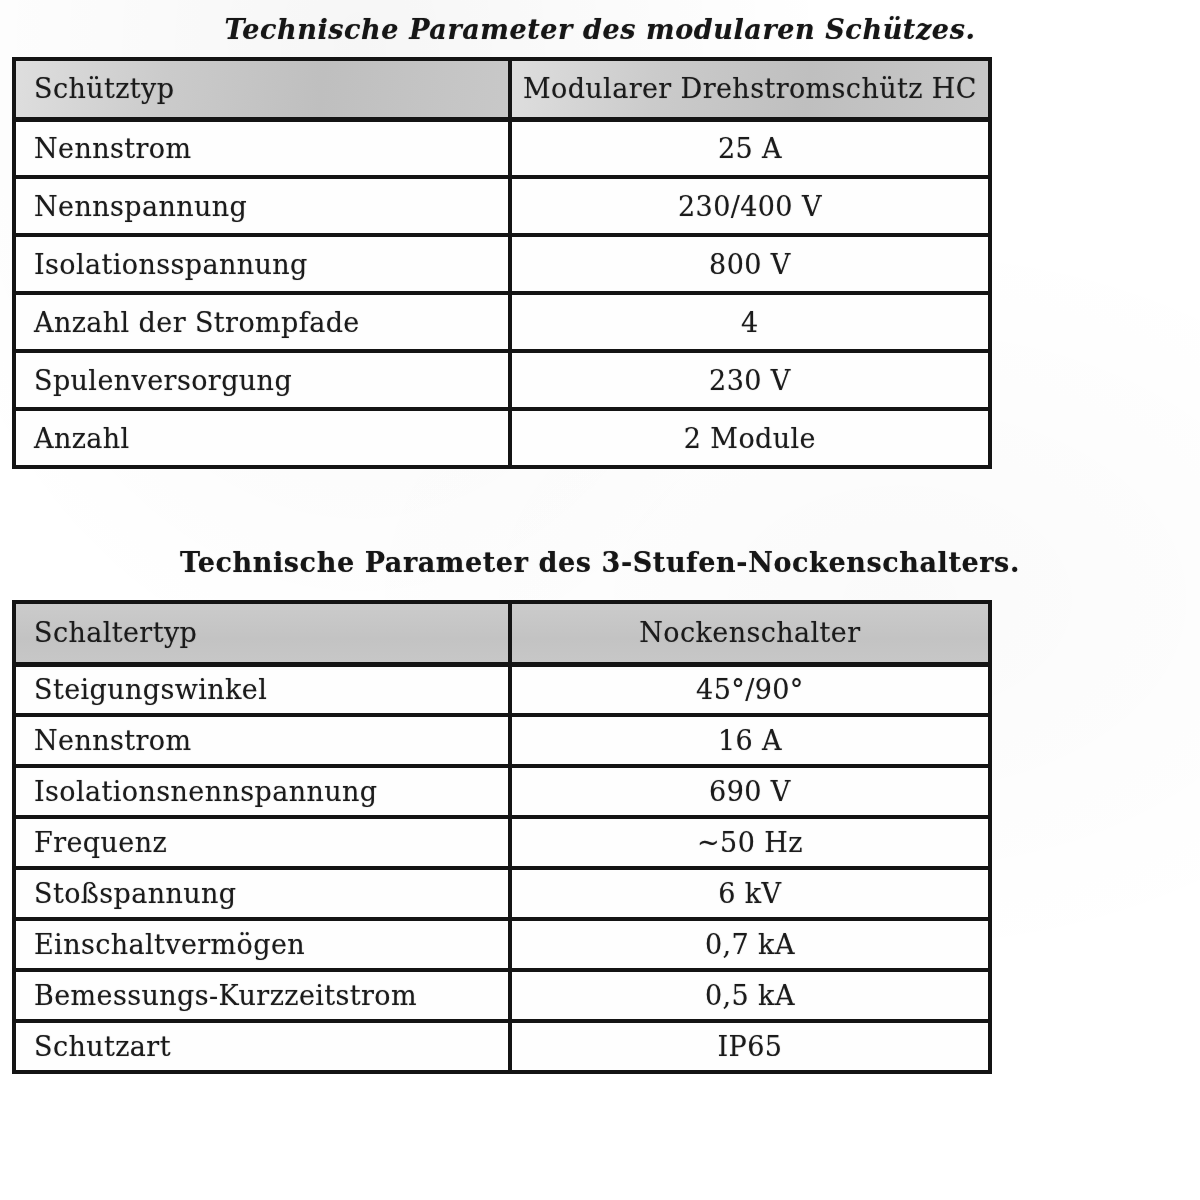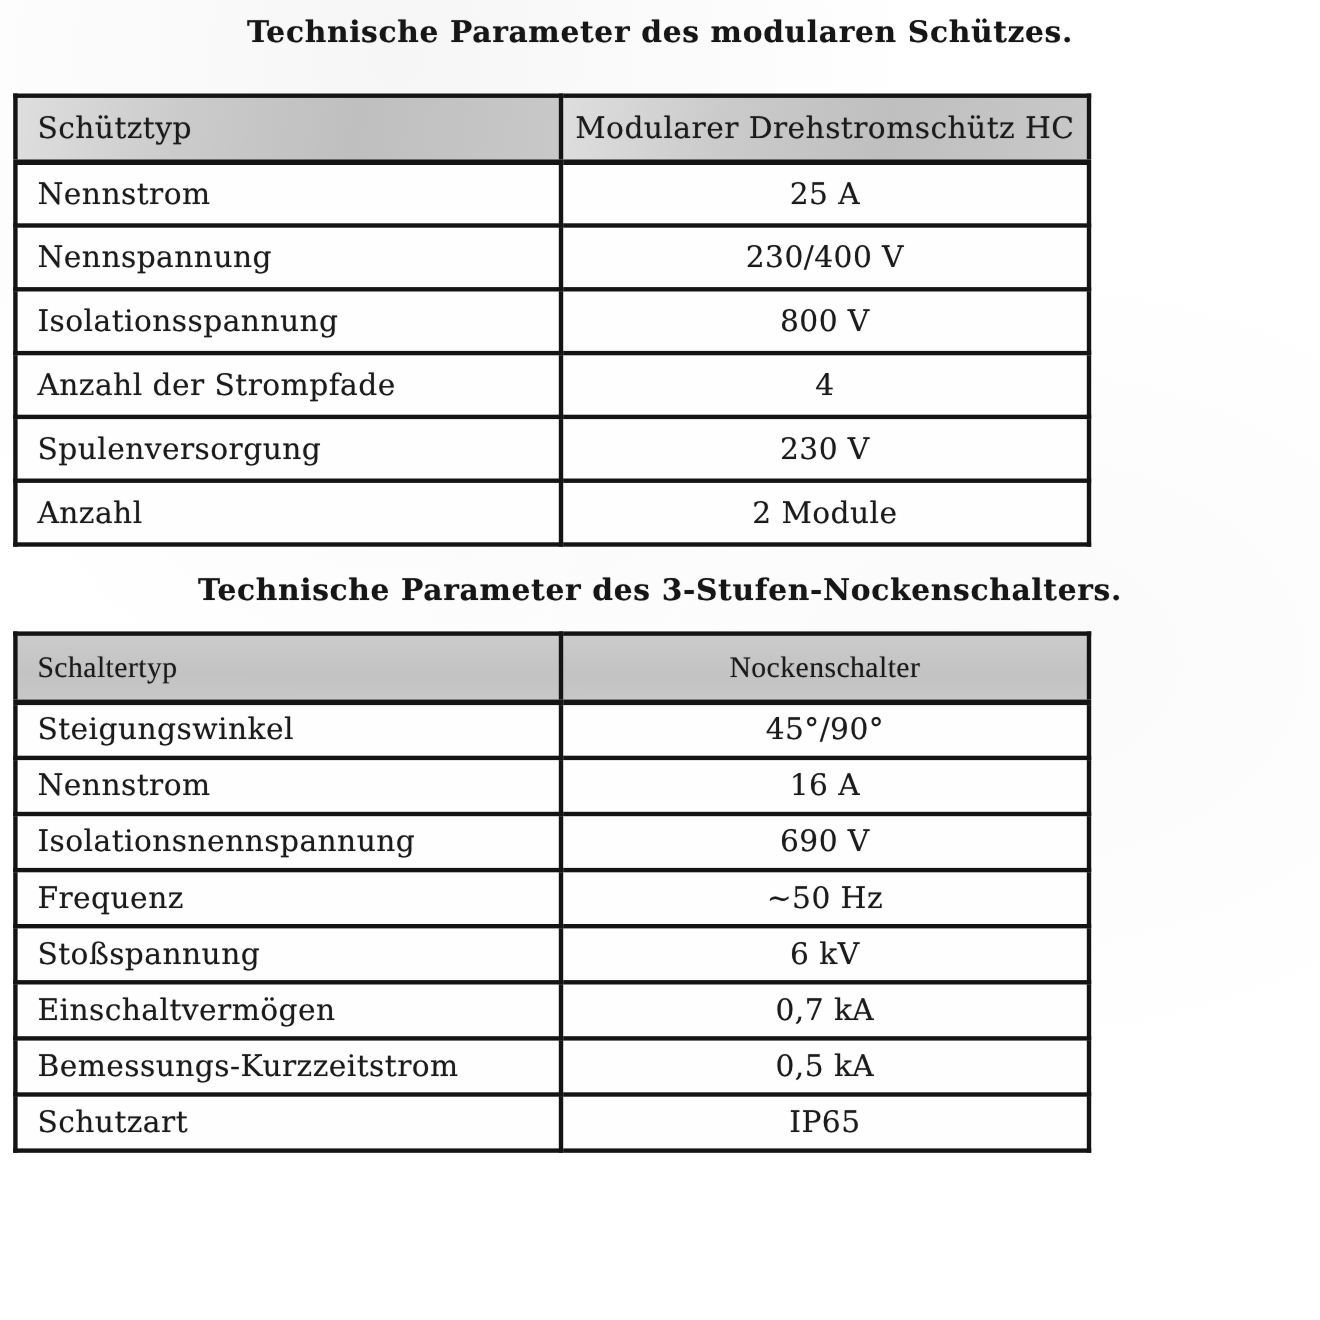--- a/index.html
+++ b/index.html
@@ -19,22 +19,22 @@
     padding-top: 14px;
   }
   .doc-title {
     text-align: center;
     font-weight: bold;
     font-size: 27px;
     letter-spacing: 0.6px;
     color: #161616;
     text-shadow: 0 0 1px rgba(40,40,40,0.55);
   }
-  .title-1 { margin-bottom: 40px; }
-  .title-2 { margin-top: 24px; margin-bottom: 22px; }
+  .title-1 { margin-bottom: 12px; font-style: italic; }
+  .title-2 { margin-top: 78px; margin-bottom: 22px; }
   table.spec {
     border-collapse: collapse;
     table-layout: fixed;
     margin-left: 12px;
     width: 980px;
     background: #fefefe;
   }
   table.spec, table.spec td {
     border: 4px solid #141414;
   }
@@ -50,21 +50,21 @@
   td.val { text-align: center; }
   tr.head td {
     background: linear-gradient(97deg, #dedede 0%, #cbcbcb 30%, #bfbfbf 62%, #c8c8c8 100%);
     border-bottom-width: 5px;
   }
   table.t2 tr.head td {
     background: linear-gradient(180deg, #cbcbcb 0%, #c3c3c3 60%, #c7c7c7 100%);
   }
   table.t1 tr.head td { height: 60px; }
   table.t1 tr.data td { height: 58px; }
-  table.t2 tr.head td { height: 62px; font-family: Liberation Serif, serif; }
+  table.t2 tr.head td { height: 62px; }
   table.t2 tr.data td { height: 51px; }
 </style>
 </head>
 <body>
 
 <div class="page">
 
   <div class="doc-title title-1">Technische Parameter des modularen Schützes.</div>
 
   <table class="spec t1">

